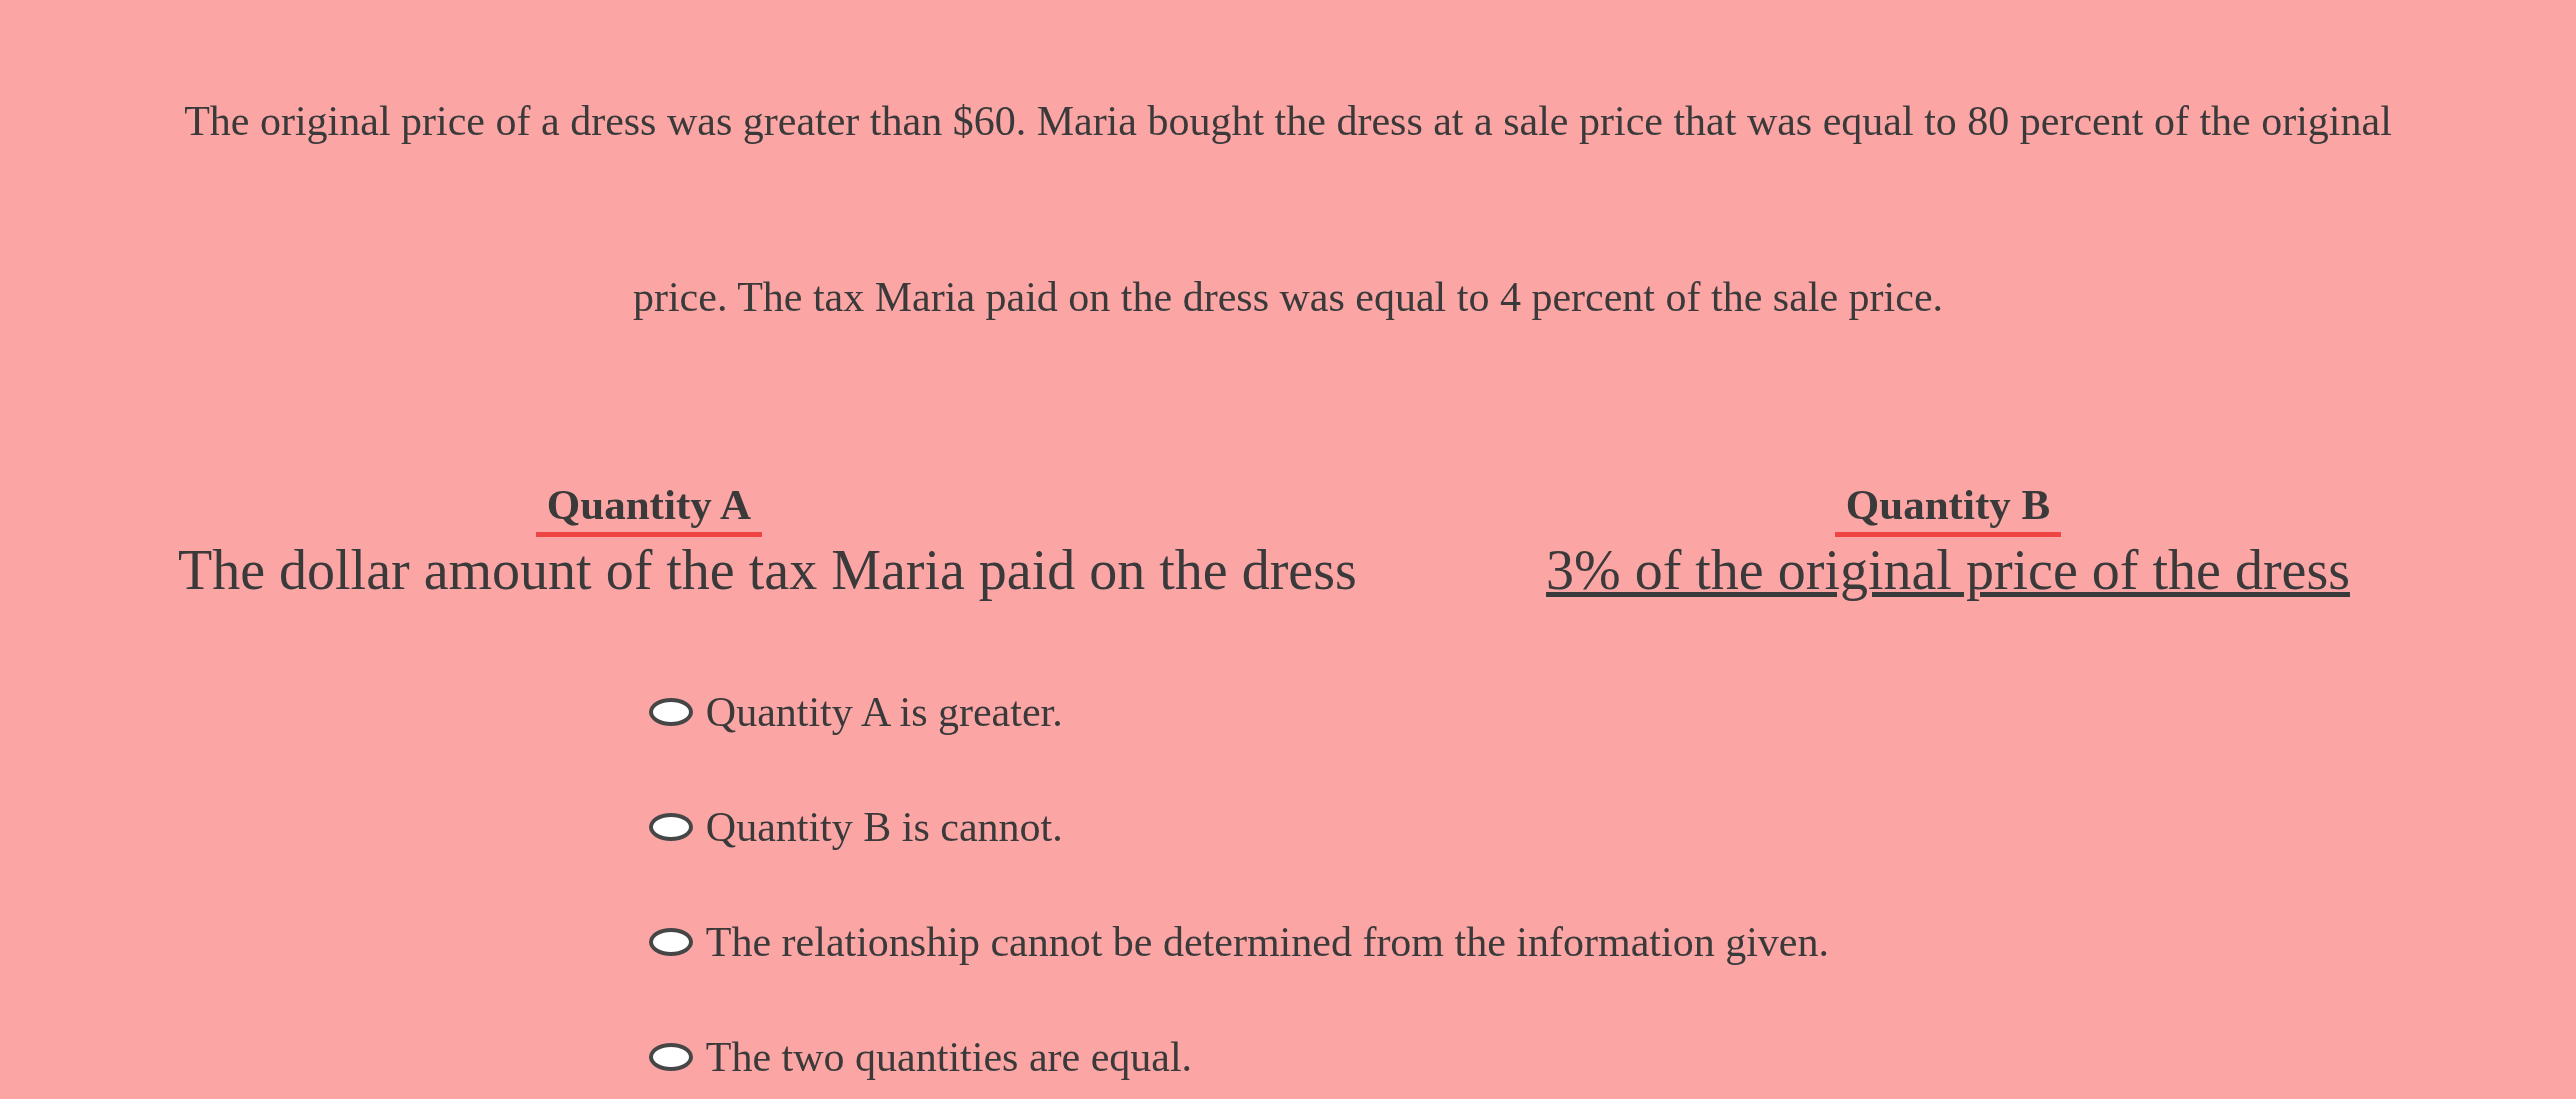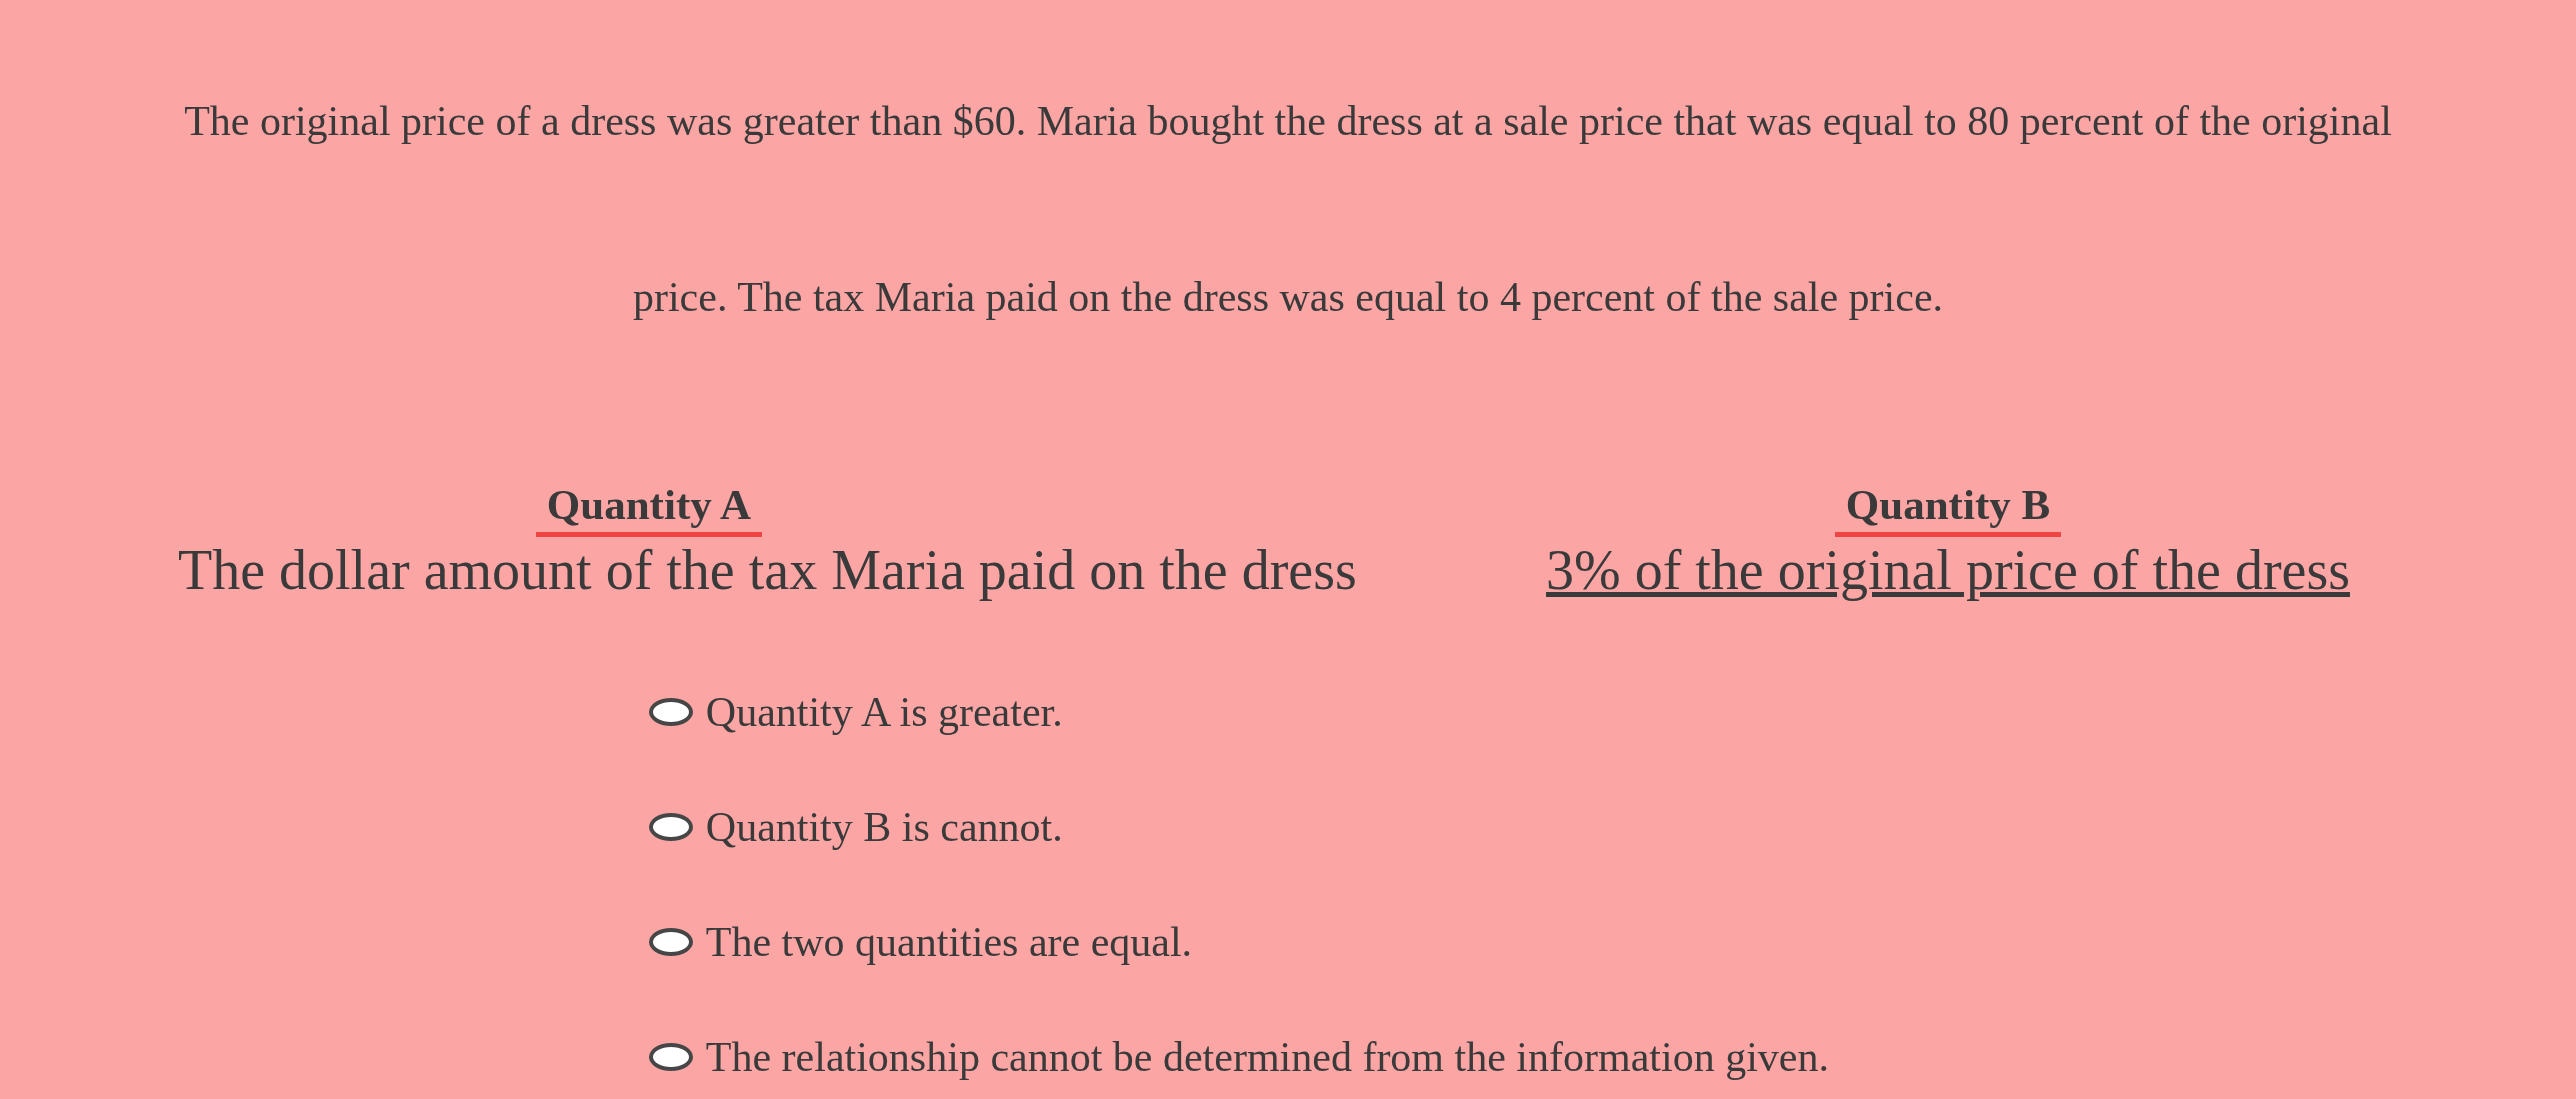--- a/index.html
+++ b/index.html
@@ -107,24 +107,24 @@
       <span class="option-label">Quantity A is greater.</span>
     </div>
 
     <div class="option" role="radio" aria-checked="false">
       <span class="radio-oval"></span>
       <span class="option-label">Quantity B is cannot.</span>
     </div>
 
     <div class="option" role="radio" aria-checked="false">
       <span class="radio-oval"></span>
-      <span class="option-label">The two quantities are equal.</span>
+      <span class="option-label">The relationship cannot be determined from the information given.</span>
     </div>
 
     <div class="option" role="radio" aria-checked="false">
       <span class="radio-oval"></span>
-      <span class="option-label">The relationship cannot be determined from the information given.</span>
+      <span class="option-label">The two quantities are equal.</span>
     </div>
 
   </div>
 
 </div>
 
 
 </body></html>

